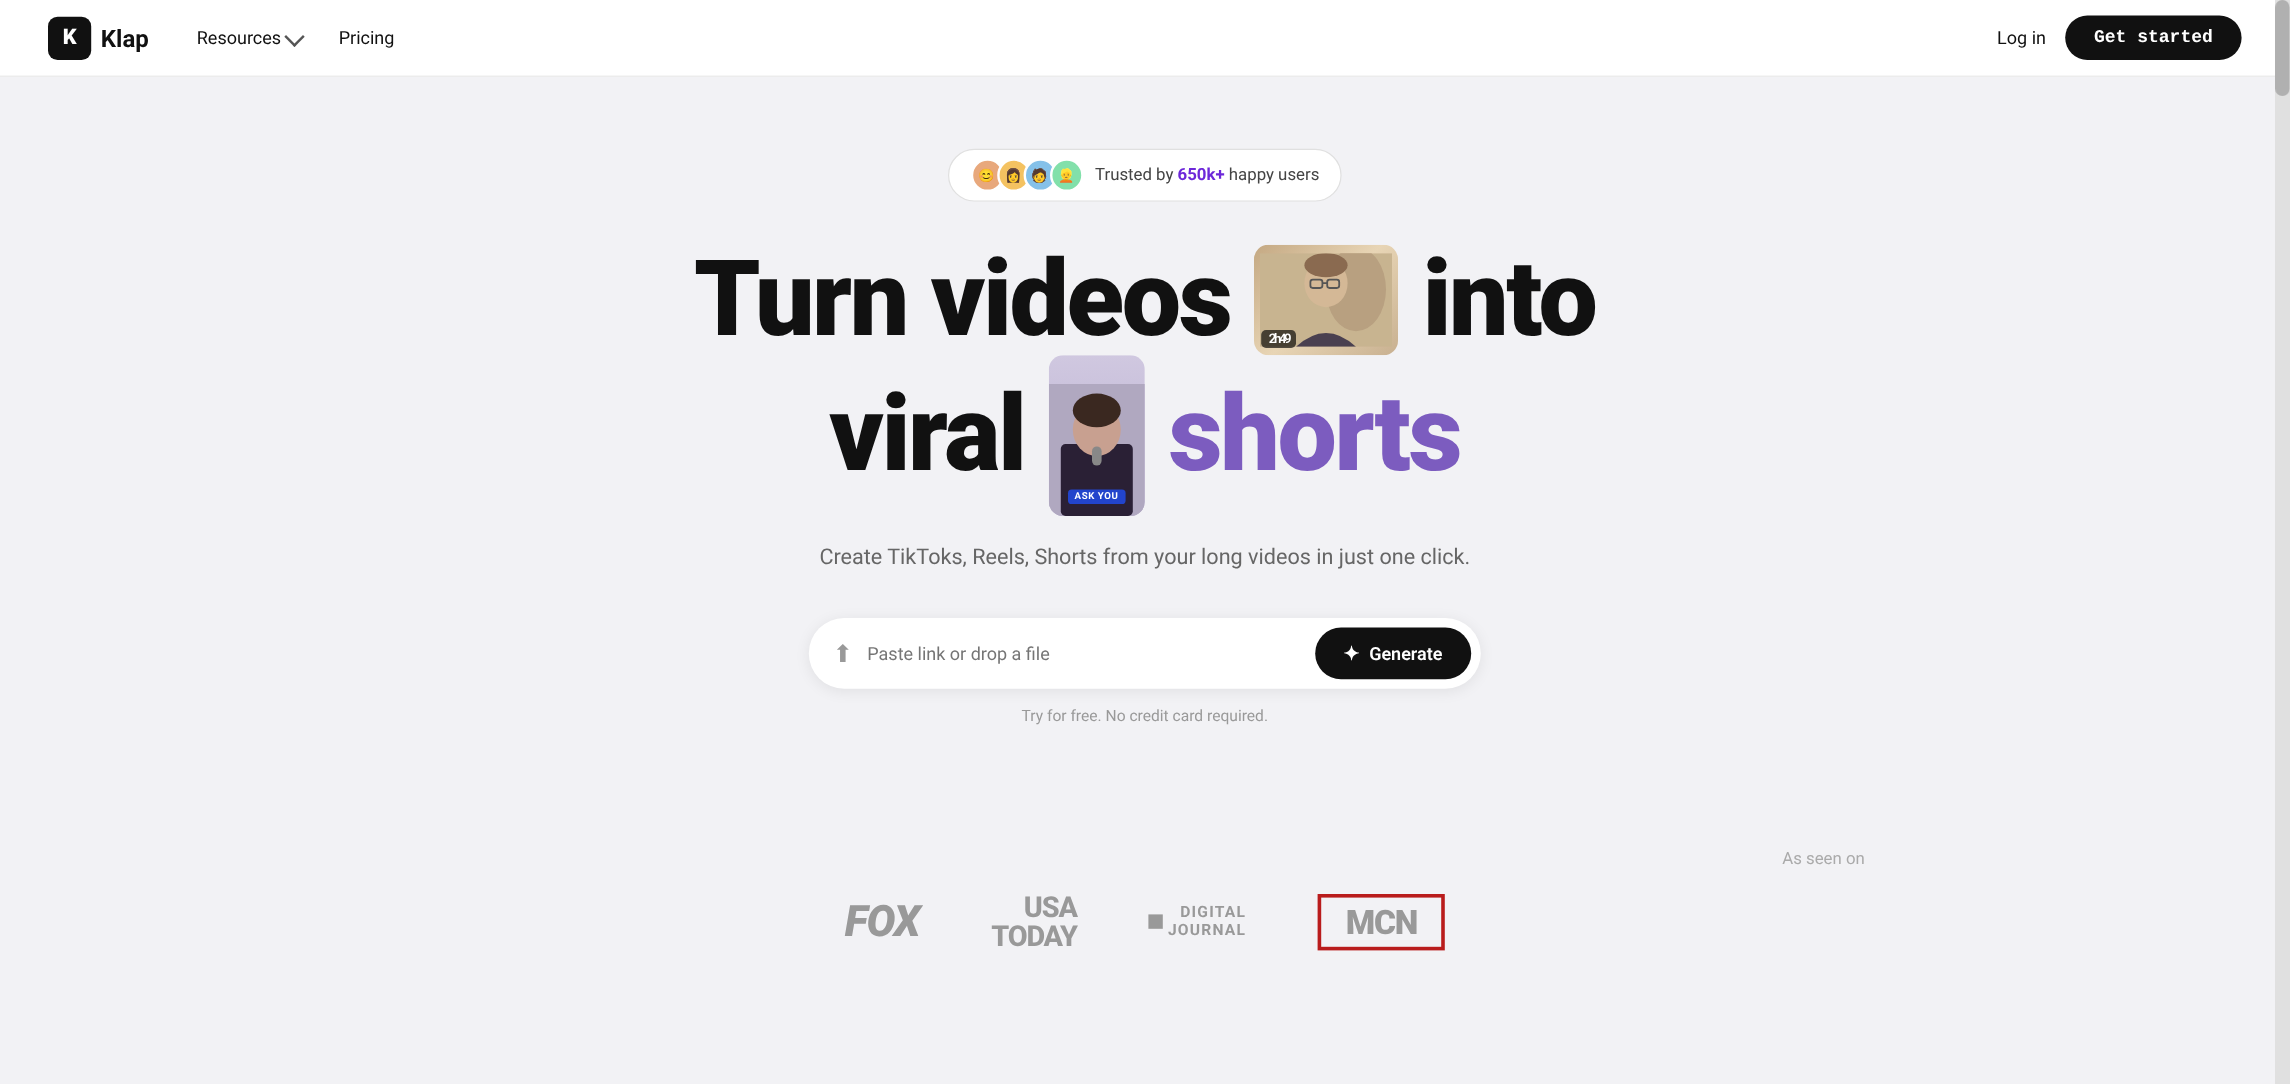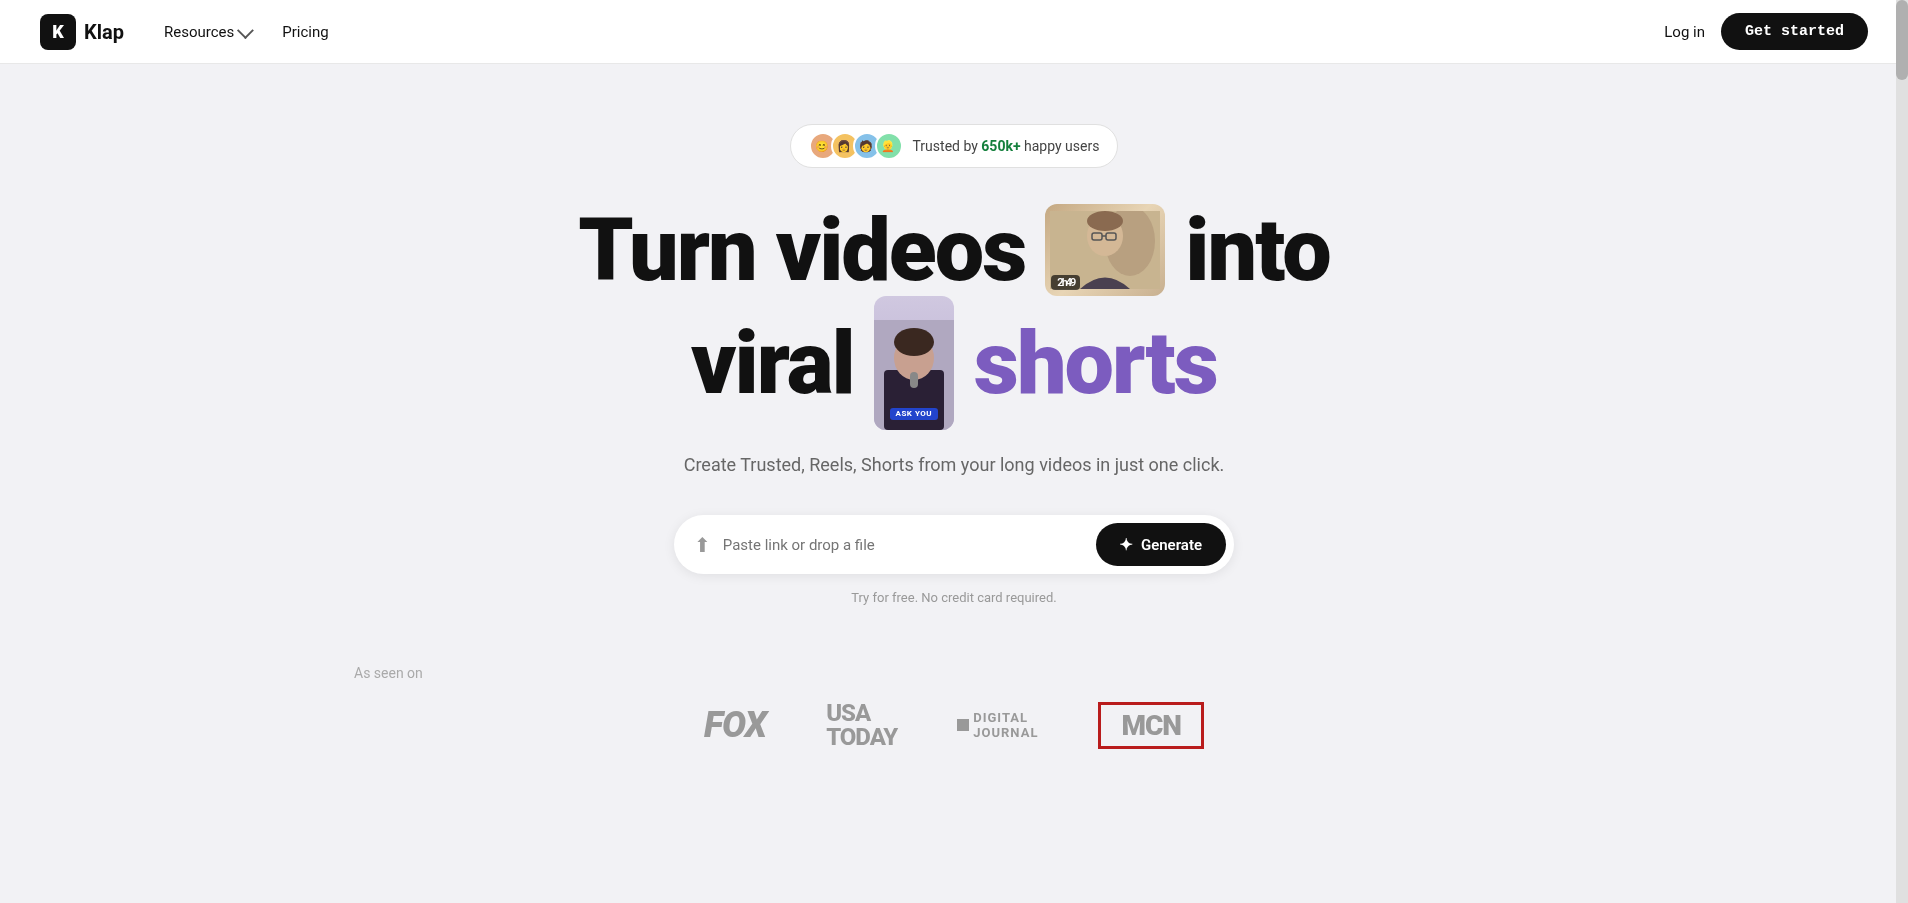--- a/index.html
+++ b/index.html
@@ -176,21 +176,21 @@
       margin-left: 0;
     }
 
     .av1 { background: #e8a87c; }
     .av2 { background: #f4c261; }
     .av3 { background: #85c1e9; }
     .av4 { background: #82e0aa; }
 
     .trust-text strong {
       font-weight: 700;
-      color: #15803d;
+      color: #6d28d9;
     }
 
     
     .headline {
       font-size: 88px;
       font-weight: 900;
       line-height: 1.05;
       color: #111;
       margin-bottom: 24px;
       max-width: 1100px;
@@ -352,21 +352,22 @@
     .free-note {
       font-size: 13px;
       color: #999;
       margin-bottom: 60px;
     }
 
     
     .as-seen-on {
       width: 100%;
       max-width: 1200px;
-      text-align: left;
+      text-align: right;
+      margin-top: 43px;
     }
 
     .as-seen-label {
       font-size: 14px;
       color: #aaa;
       margin-bottom: 20px;
     }
 
     .media-logos {
       display: flex;
@@ -515,21 +516,21 @@
         </div>
         <div class="subtitle-overlay">
           <span class="subtitle-chip">ASK YOU</span>
         </div>
       </div>
 
       <span class="shorts-text">shorts</span>
     </div>
   </div>
 
-  <p class="subheadline">Create Trusted, Reels, Shorts from your long videos in just one click.</p>
+  <p class="subheadline">Create TikToks, Reels, Shorts from your long videos in just one click.</p>
 
   <div class="input-bar">
     <span class="upload-icon">⬆</span>
     <input class="paste-input" type="text" placeholder="Paste link or drop a file" style="">
     <button class="generate-btn">
       <span class="sparkle-icon">✦</span>
       <span>Generate</span>
     </button>
   </div>
 

